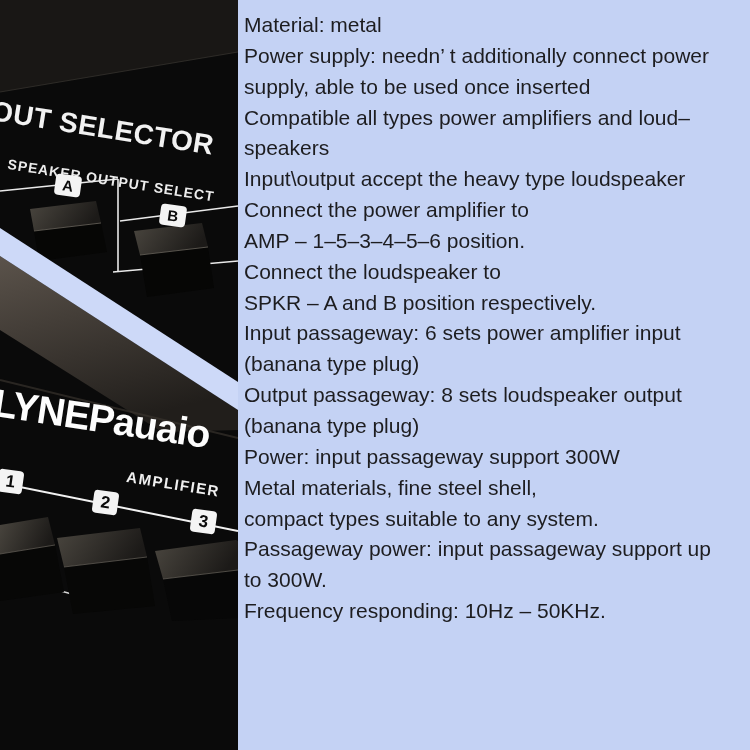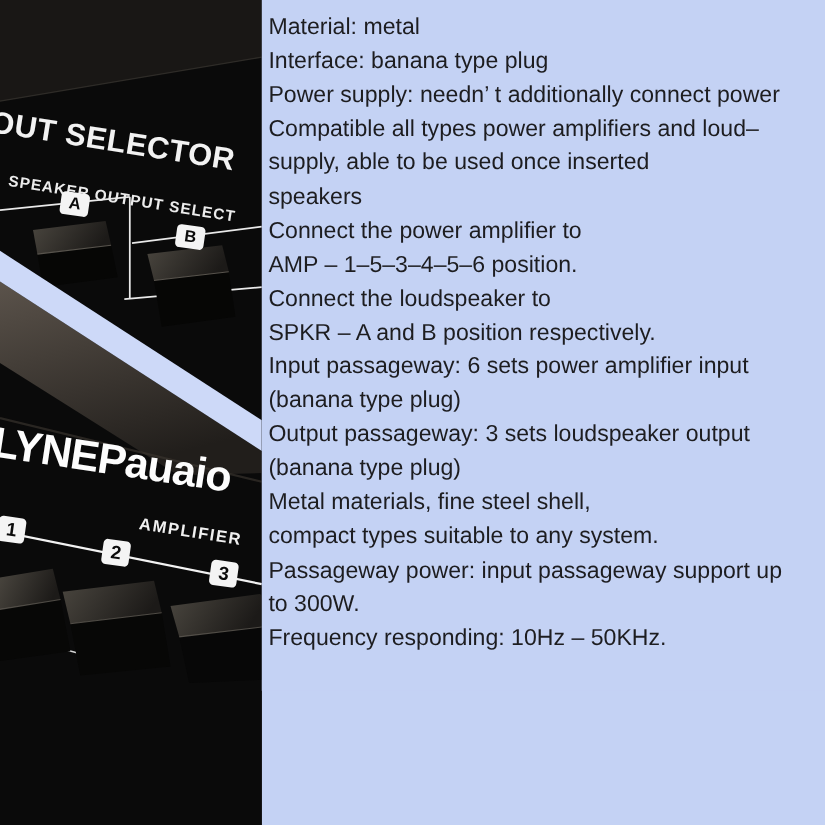--- a/index.html
+++ b/index.html
@@ -168,33 +168,34 @@
 
     <div class="ph-text t-logo">LYNEPauaio</div>
     <div class="ph-text t-amp">AMPLIFIER</div>
     <div class="badge num b-1">1</div>
     <div class="badge num b-2">2</div>
     <div class="badge num b-3">3</div>
   </div>
 
   <div class="specs">
       <div class="spec-line">Material: metal</div>
-      <div class="spec-line">Interface: banana type plug</div>
       <div class="spec-line">Power supply: needn’ t additionally connect power</div>
+      <div class="spec-line">supply, able to be used once inserted</div>
       <div class="spec-line">Compatible all types power amplifiers and loud–</div>
-      <div class="spec-line">supply, able to be used once inserted</div>
       <div class="spec-line">speakers</div>
+      <div class="spec-line">Input\output accept the heavy type loudspeaker</div>
       <div class="spec-line">Connect the power amplifier to</div>
       <div class="spec-line">AMP – 1–5–3–4–5–6 position.</div>
       <div class="spec-line">Connect the loudspeaker to</div>
       <div class="spec-line">SPKR – A and B position respectively.</div>
       <div class="spec-line">Input passageway: 6 sets power amplifier input</div>
       <div class="spec-line">(banana type plug)</div>
-      <div class="spec-line">Output passageway: 3 sets loudspeaker output</div>
+      <div class="spec-line">Output passageway: 8 sets loudspeaker output</div>
       <div class="spec-line">(banana type plug)</div>
+      <div class="spec-line">Power: input passageway support 300W</div>
       <div class="spec-line">Metal materials, fine steel shell,</div>
       <div class="spec-line">compact types suitable to any system.</div>
       <div class="spec-line">Passageway power: input passageway support up</div>
       <div class="spec-line">to 300W.</div>
       <div class="spec-line">Frequency responding: 10Hz – 50KHz.</div>
     </div>
 
 </div>
 
 </body></html>

